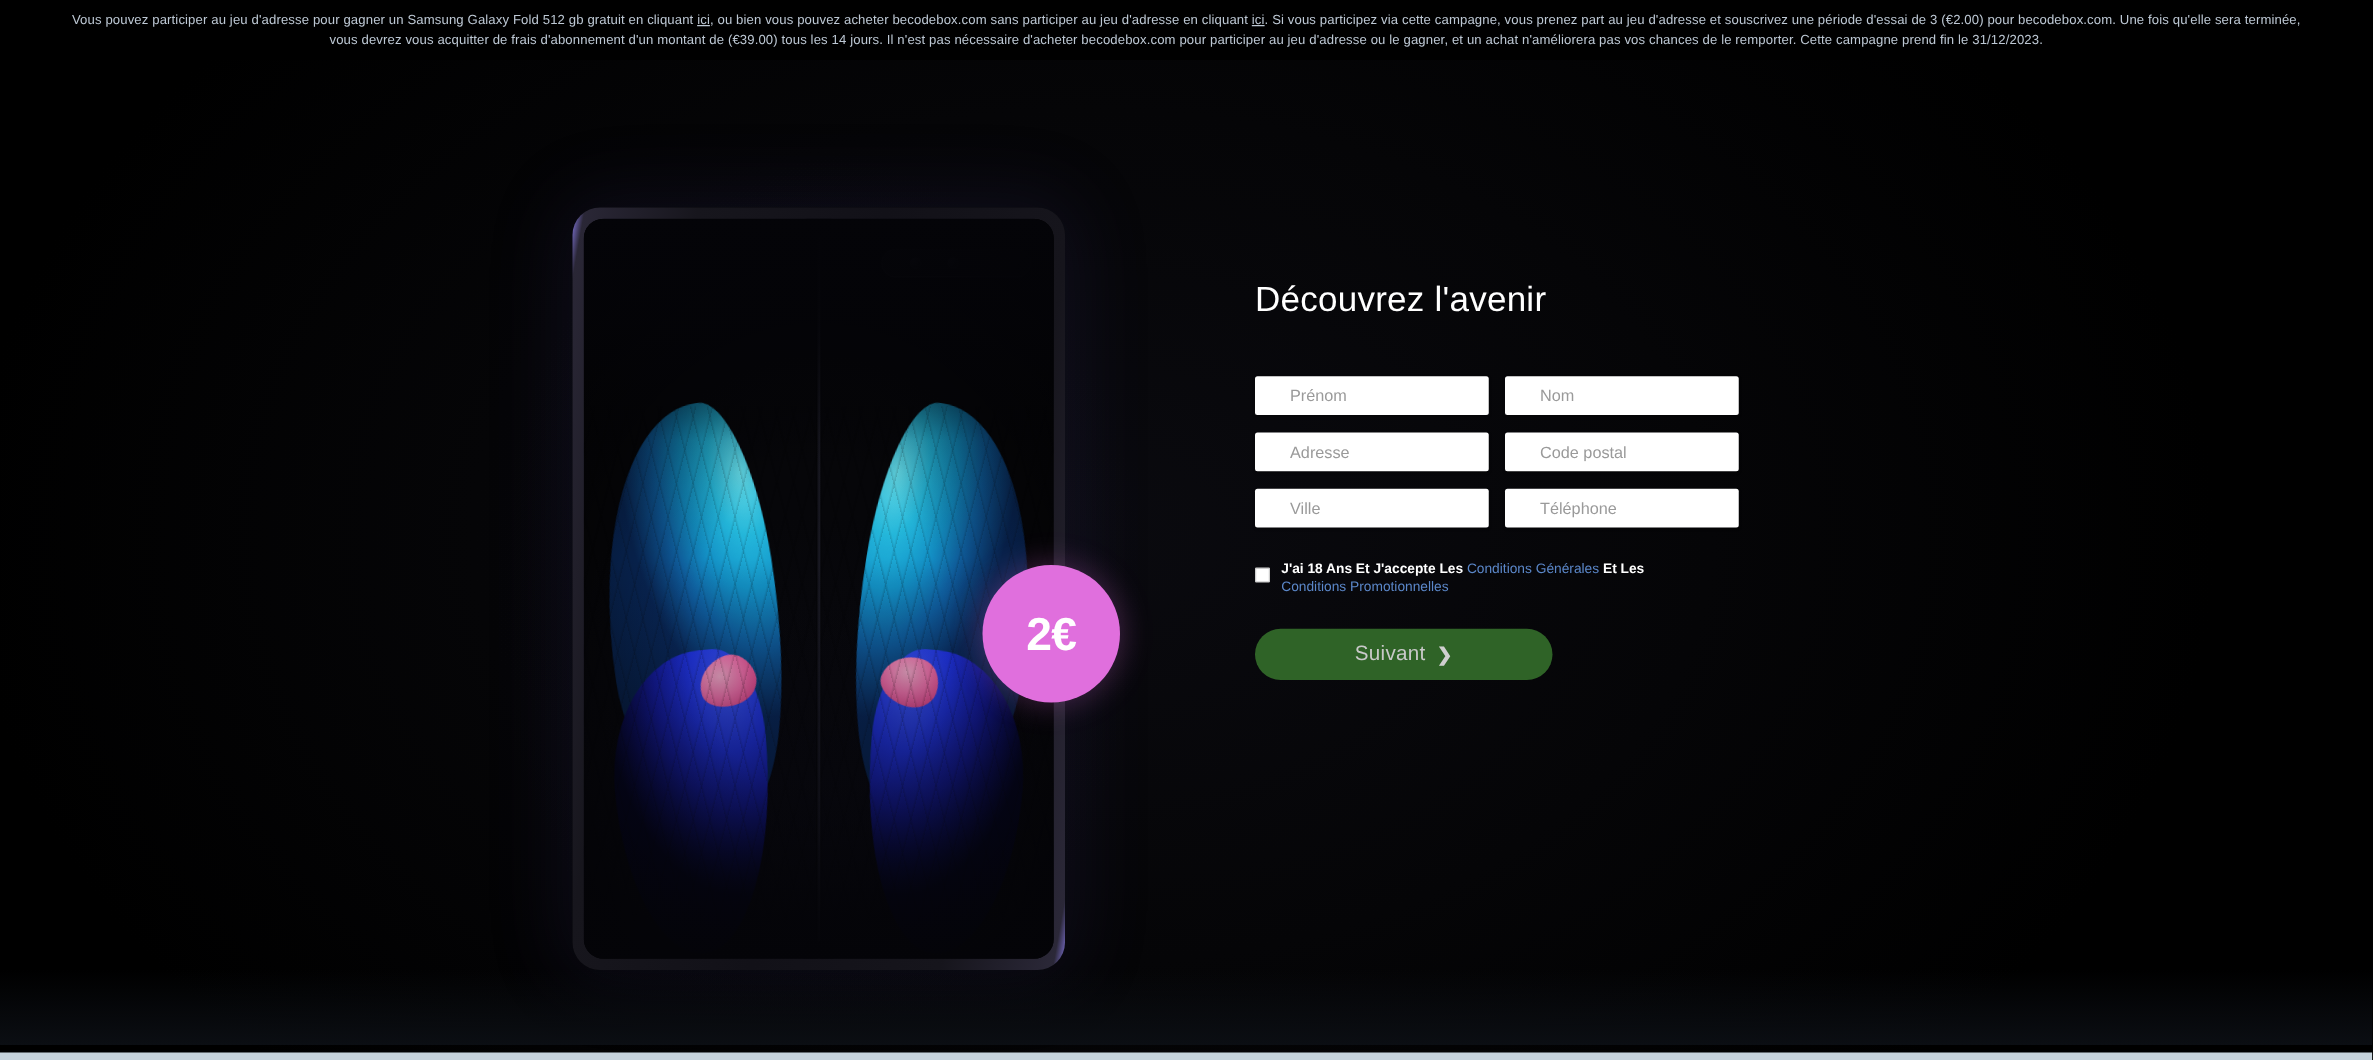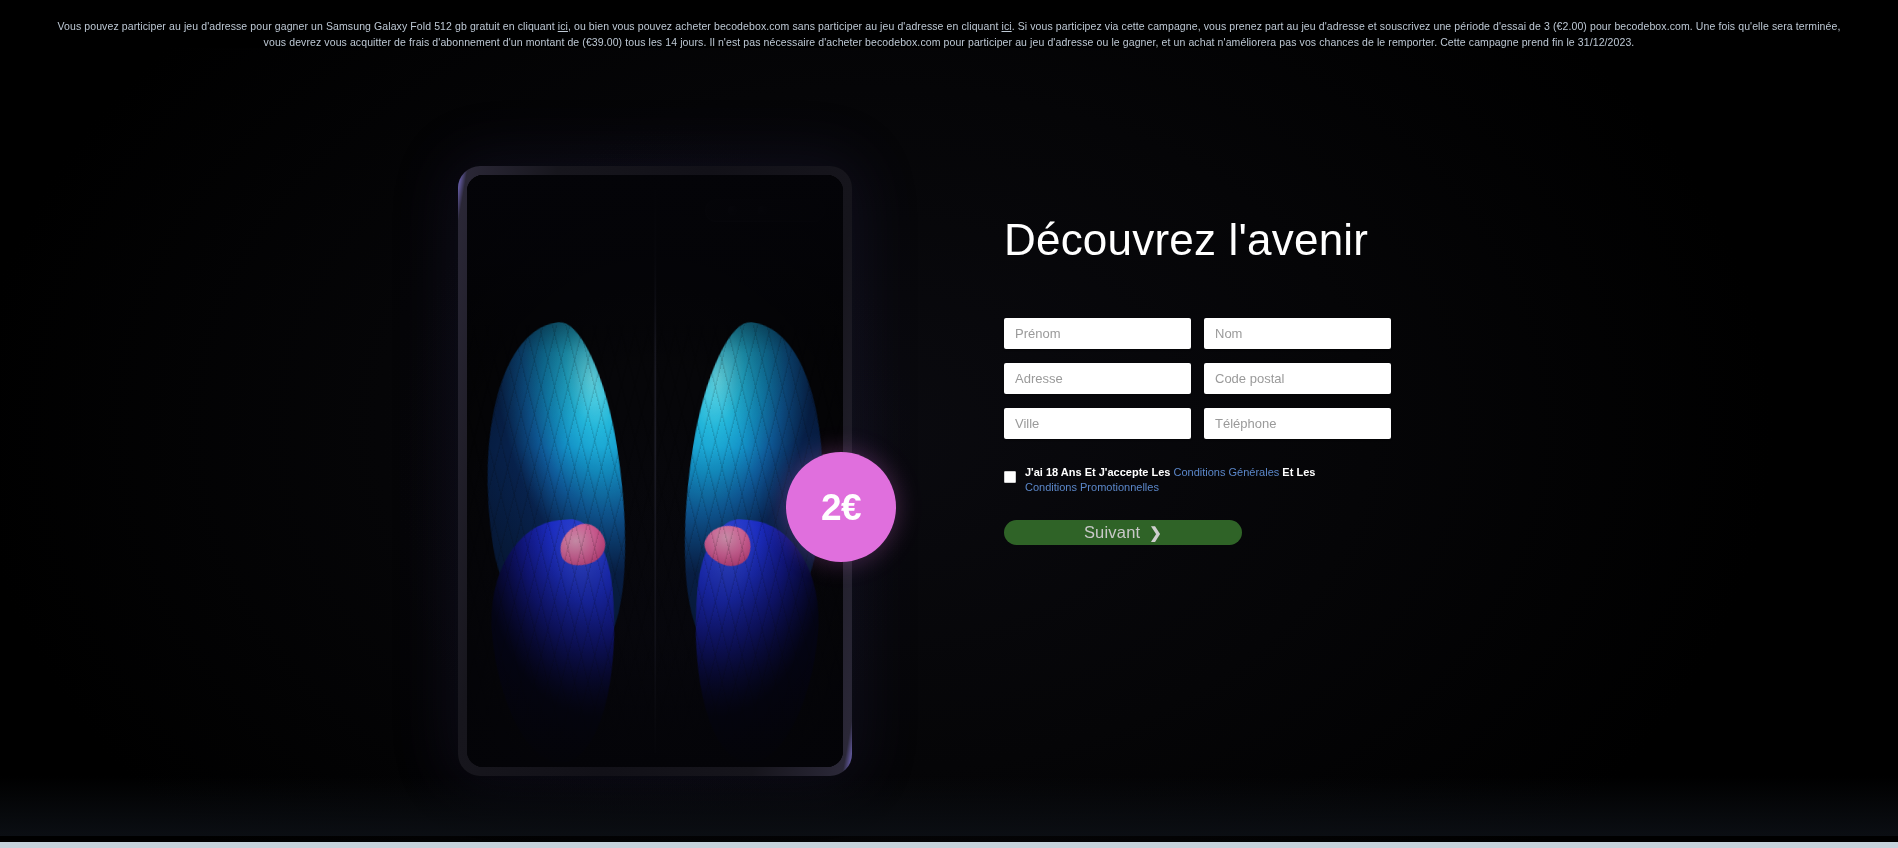--- a/index.html
+++ b/index.html
@@ -16,21 +16,21 @@
     position: relative;
     width: 1898px;
     height: 848px;
     background: #000000;
     overflow: hidden;
   }
 
   
   .disclaimer {
     position: absolute;
-    top: 10px; left: 0;
+    top: 0; left: 0;
     width: 1898px;
     height: 48px;
     background: #000000;
     color: #bdc8d4;
     font-size: 10.5px;
     line-height: 16px;
     text-align: center;
     padding: 8px 48px 0 48px;
     letter-spacing: 0.1px;
   }
@@ -254,37 +254,37 @@
 
   
   .form-panel {
     position: absolute;
     left: 1004px;
     top: 172px;
     width: 480px;
   }
   .form-title {
     color: #ffffff;
-    font-size: 44px;
+    font-size: 28px;
     font-weight: 400;
     line-height: 40px;
     letter-spacing: 0.2px;
-    margin-bottom: 58px;
+    margin-bottom: 41px;
   }
   .row {
     display: flex;
     gap: 13px;
     margin-bottom: 14px;
   }
   .field {
     height: 31px;
     background: #ffffff;
     border: none;
     border-radius: 2px;
-    padding: 0 11px;
+    padding: 0 28px;
     font-family: "Liberation Sans", sans-serif;
     font-size: 13px;
     color: #333333;
     outline: none;
     box-shadow: 0 1px 2px rgba(0,0,0,0.35);
   }
   .field::placeholder { color: #9a9a9a; }
   .field.half { width: 187px; }
   .field.full { width: 100%; display: block; }
 
@@ -318,21 +318,21 @@
   .terms-text .lnk {
     color: #5b87c9;
     font-weight: 400;
     text-decoration: none;
     cursor: pointer;
   }
 
   
   .submit-btn {
     width: 238px;
-    height: 25px;
+    height: 41px;
     background: #2f6327;
     border: none;
     border-radius: 21px;
     color: #c9c9c9;
     font-family: "Liberation Sans", sans-serif;
     font-size: 16.5px;
     font-weight: 400;
     letter-spacing: 0.2px;
     cursor: pointer;
     display: flex;

